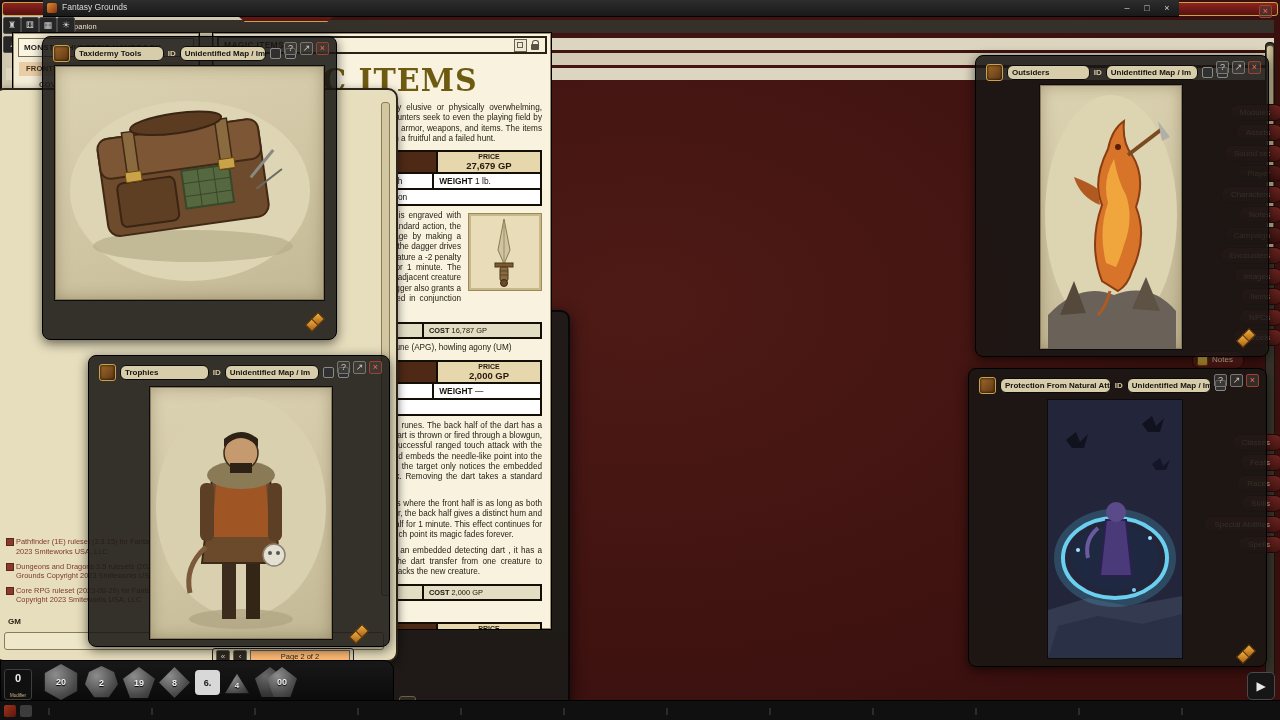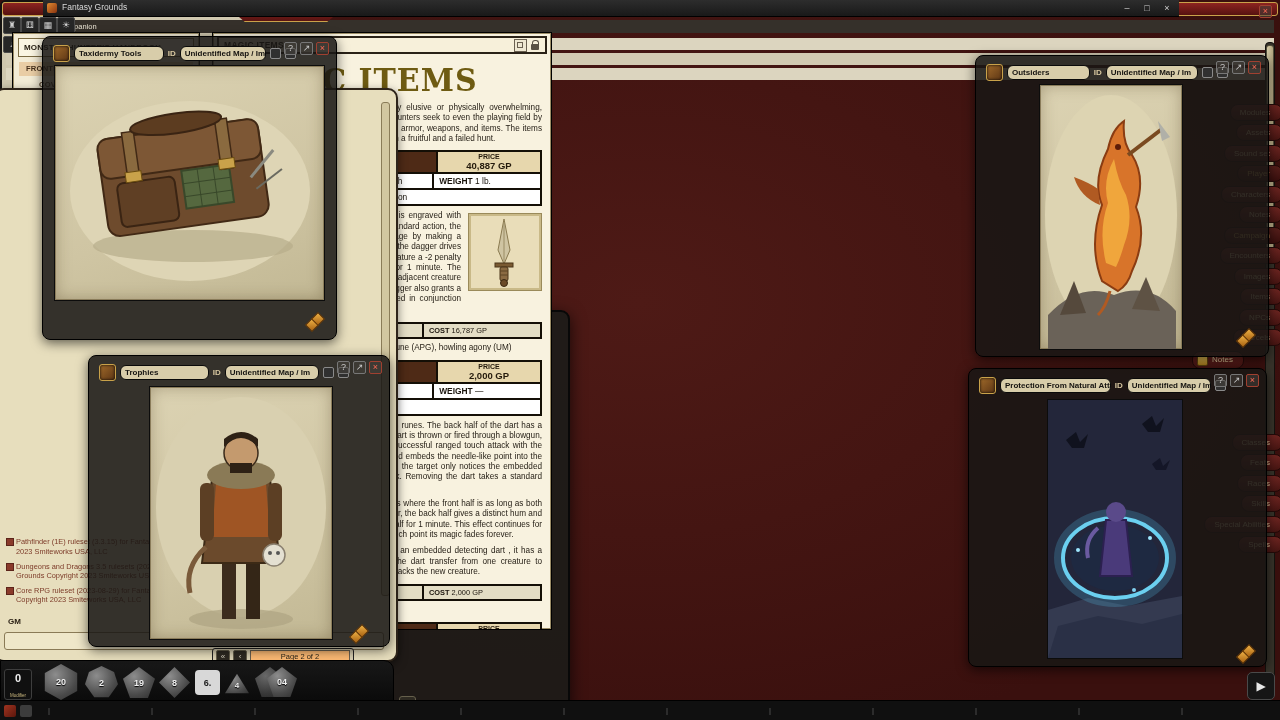--- a/index.html
+++ b/index.html
@@ -220,21 +220,21 @@
     </div>
     <div class="c-body">
       <div class="h1">MAGIC ITEMS</div>
       <div class="p">Certain monsters are known to be notoriously elusive or physically overwhelming, making their defeat seem impossible. Monster hunters seek to even the playing field by any means available, including the use of magic armor, weapons, and items. The items presented here can make the difference between a fruitful and a failed hunt.</div>
 
       <div class="itable">
         <div class="ihead">
           <div class="nm">BONE BEARER'S CUTTER</div>
           <div class="pr">
               <span class="pl">PRICE</span>
-              <span class="pv">40,887 GP</span>
+              <span class="pv">27,679 GP</span>
             </div>
         </div>
         <div class="istats">
           <div class="cell"><span class="blab">SLOT</span> <span>none</span></div>
           <div class="cell"><span class="blab">CL</span> <span>10th</span></div>
           <div class="cell"><span class="blab">WEIGHT</span> <span>1 lb.</span></div>
         </div>
         <div class="iaura"><span class="blab">AURA</span> <span>moderate necromancy and transmutation</span></div>
       </div>
       <div class="p" style="margin-top:5px">
@@ -468,21 +468,21 @@
       <span>8</span>
     </div>
   <div class="die" style="left:194px;top:9px;width:25px;height:25px;background:#d8d8d8;border-radius:4px">
       <span style="color:#222;text-shadow:none">6.</span>
     </div>
   <div class="die" style="left:224px;top:11px;width:24px;height:23px;clip-path:polygon(50% 8%,100% 92%,0 92%)">
       <span style="top:62%;font-size:8px">4</span>
     </div>
   <div class="die" style="left:254px;top:6px;width:30px;height:30px;clip-path:polygon(50% 0,100% 38%,78% 100%,22% 100%,0 38%);opacity:.7"></div>
   <div class="die" style="left:266px;top:6px;width:30px;height:30px;clip-path:polygon(50% 0,100% 38%,78% 100%,22% 100%,0 38%)">
-      <span>04</span>
+      <span>00</span>
     </div>
 </div>
 
 <div id="play" class="abs">▶</div>
 
 <div id="taskbar" class="abs">
   <div class="abs tb-ico" style="left:4px;background:linear-gradient(135deg,#a03420,#5c160c)"></div>
   <div class="abs tb-ico" style="left:20px;background:#3c3c3c"></div>
   <div class="abs slot-tick" style="left:48px"></div>
   <div class="abs slot-tick" style="left:151px"></div>

